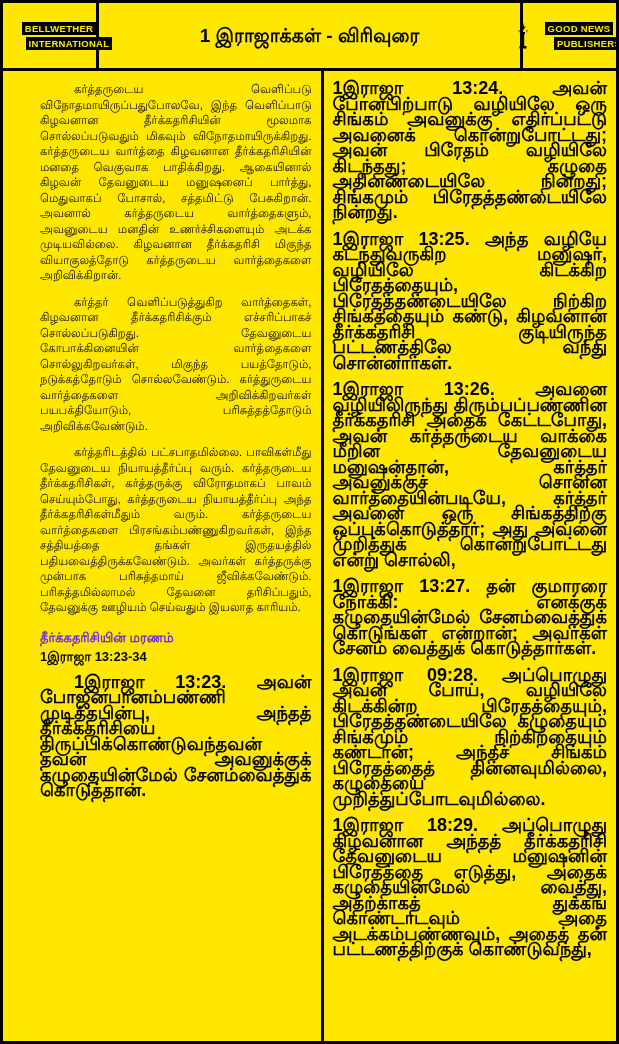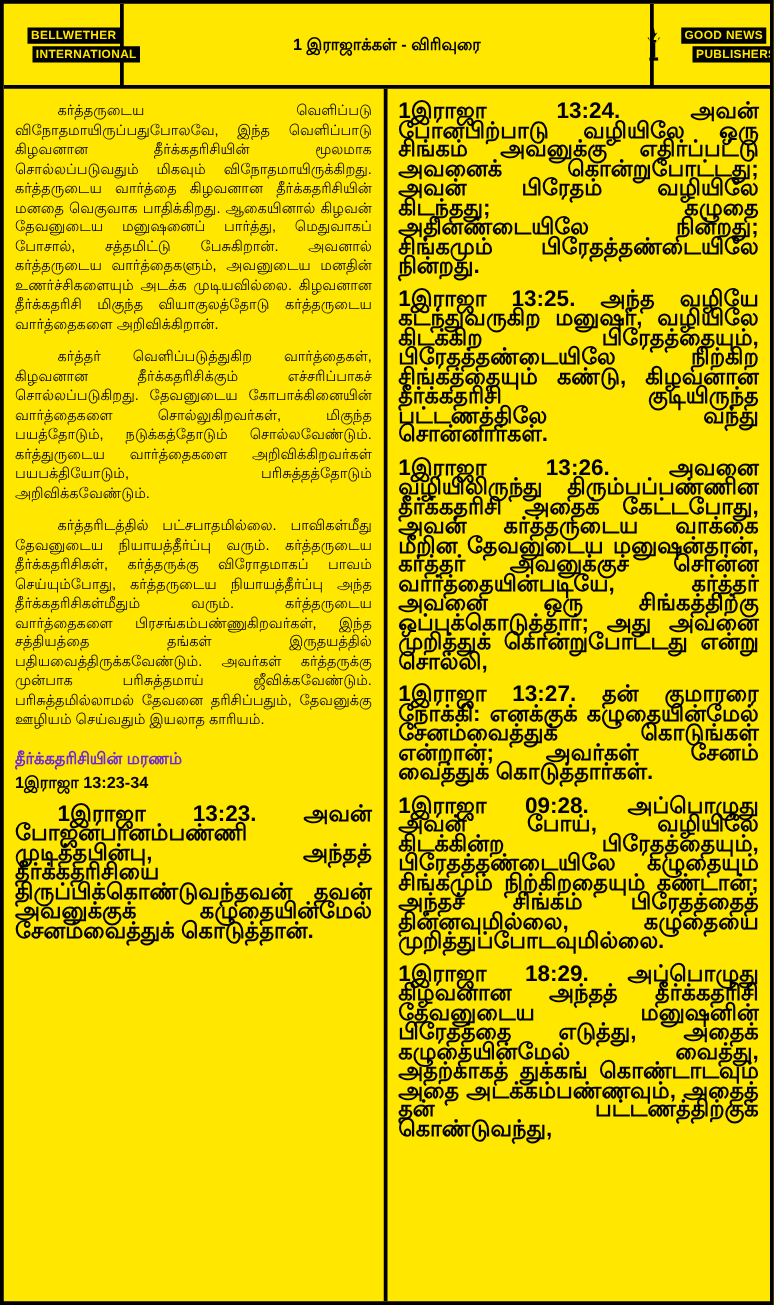--- a/index.html
+++ b/index.html
@@ -75,40 +75,41 @@
   }
   .title-box {
     flex: 1 1 auto;
     display: flex;
     flex-direction: column;
     align-items: center;
     justify-content: center;
     padding: 4px 0;
   }
   .title-ta {
-    font-size: 13px;
+    font-size: 19px;
     font-weight: bold;
     color: #000;
     line-height: 24px;
     text-align: center;
   }
   .title-en {
     font-size: 17px;
     font-weight: bold;
     color: #000;
     line-height: 22px;
     letter-spacing: .5px;
     text-align: center;
     margin-top: 2px;
   }
   
   .body {
     display: flex;
     height: calc(100% - 68px);
     box-sizing: border-box;
+    margin-left: 28px;
   }
   .col {
     box-sizing: border-box;
     padding: 10px 9px 8px 9px;
     overflow: hidden;
   }
   .col.left {
     width: 50%;
     border-right: 3px solid #000;
   }

